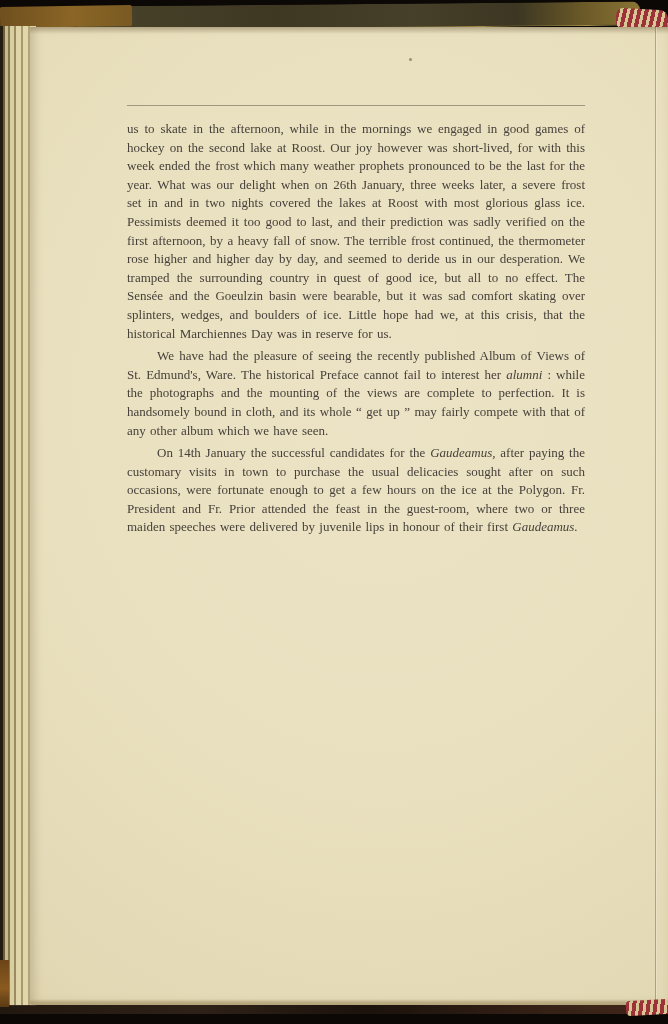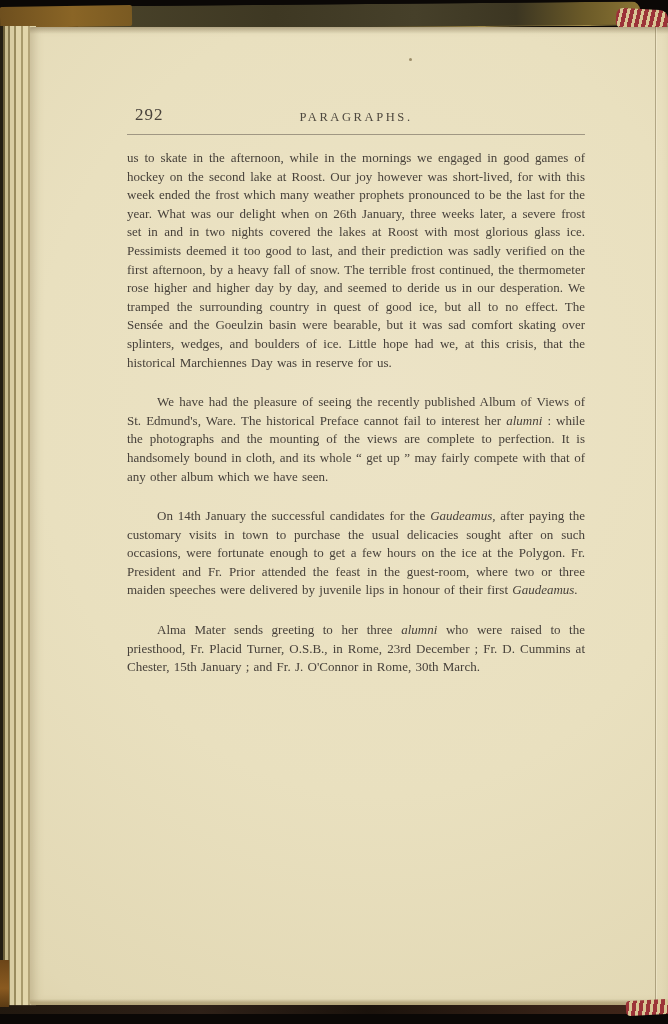--- a/index.html
+++ b/index.html
@@ -89,47 +89,42 @@
     font-size:12.5px; letter-spacing:2.6px; color:#4e483f;
   }
   .rule { height:0; border-top:1.2px solid #938a78; opacity:.85; }
   .body { margin-top:14px; }
   .body p {
     margin:0; text-align:justify;
     font-size:13px; line-height:18.6px;
     color:var(--ink,#47413a);
     word-spacing:1px;
   }
-  .body p + p { margin-top:21px; }
+  .body p + p { margin-top:4px; }
   .body p.indent { text-indent:30px; }
   .body i { font-style:italic; }
 </style>
 </head>
 <body>
 
 <div class="scene">
   <div class="cover-strip-top"></div>
   <div class="spine-top"></div>
   <div class="endband endband-top"></div>
   <div class="page-stack"></div>
 
   <div class="page">
     <div class="crease"></div>
     <div class="speck"></div>
     <div class="text-block">
-      <div class="header">
-        <span class="pagenum">292</span>
-        <span class="runhead">PARAGRAPHS.</span>
-      </div>
       <div class="rule"></div>
       <div class="body">
           <p class=""><span>us to skate in the afternoon, while in the mornings we engaged in good games of hockey on the second lake at Roost. Our joy however was short-lived, for with this week ended the frost which many weather prophets pronounced to be the last for the year. What was our delight when on 26th January, three weeks later, a severe frost set in and in two nights covered the lakes at Roost with most glorious glass ice. Pessimists deemed it too good to last, and their prediction was sadly verified on the first afternoon, by a heavy fall of snow. The terrible frost continued, the thermometer rose higher and higher day by day, and seemed to deride us in our desperation. We tramped the surrounding country in quest of good ice, but all to no effect. The Sensée and the Goeulzin basin were bearable, but it was sad comfort skating over splinters, wedges, and boulders of ice. Little hope had we, at this crisis, that the historical Marchiennes Day was in reserve for us.</span></p>
           <p class="indent"><span>We have had the pleasure of seeing the recently published Album of Views of St. Edmund's, Ware. The historical Preface cannot fail to interest her </span><i>alumni</i><span> : while the photographs and the mounting of the views are complete to perfection. It is handsomely bound in cloth, and its whole “ get up ” may fairly compete with that of any other album which we have seen.</span></p>
           <p class="indent"><span>On 14th January the successful candidates for the </span><i>Gaudeamus,</i><span> after paying the customary visits in town to purchase the usual delicacies sought after on such occasions, were fortunate enough to get a few hours on the ice at the Polygon. Fr. President and Fr. Prior attended the feast in the guest-room, where two or three maiden speeches were delivered by juvenile lips in honour of their first </span><i>Gaudeamus.</i></p>
-          <p class="indent"><span>Alma Mater sends greeting to her three </span><i>alumni</i><span> who were raised to the priesthood, Fr. Placid Turner, O.S.B., in Rome, 23rd December ; Fr. D. Cummins at Chester, 15th January ; and Fr. J. O'Connor in Rome, 30th March.</span></p>
         </div>
     </div>
   </div>
 
   <div class="cover-strip-bottom"></div>
   <div class="endband endband-bottom"></div>
   <div class="cover-corner-bl"></div>
 </div>
 
 </body></html>

